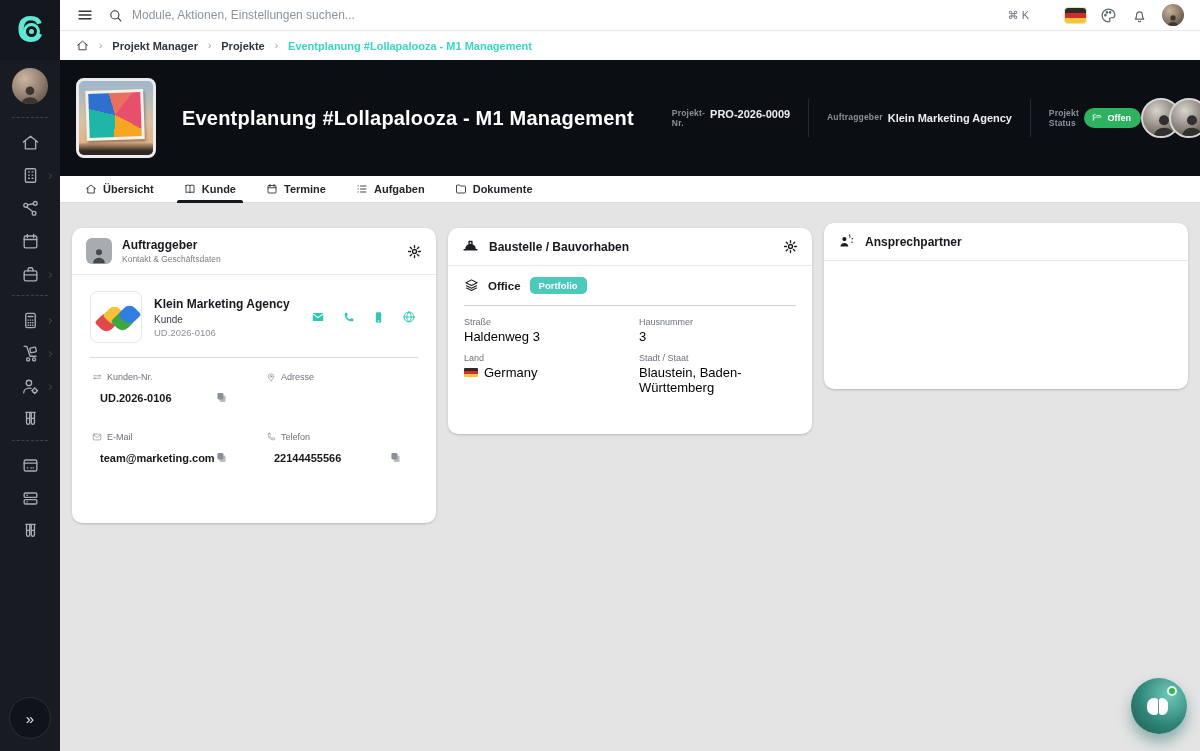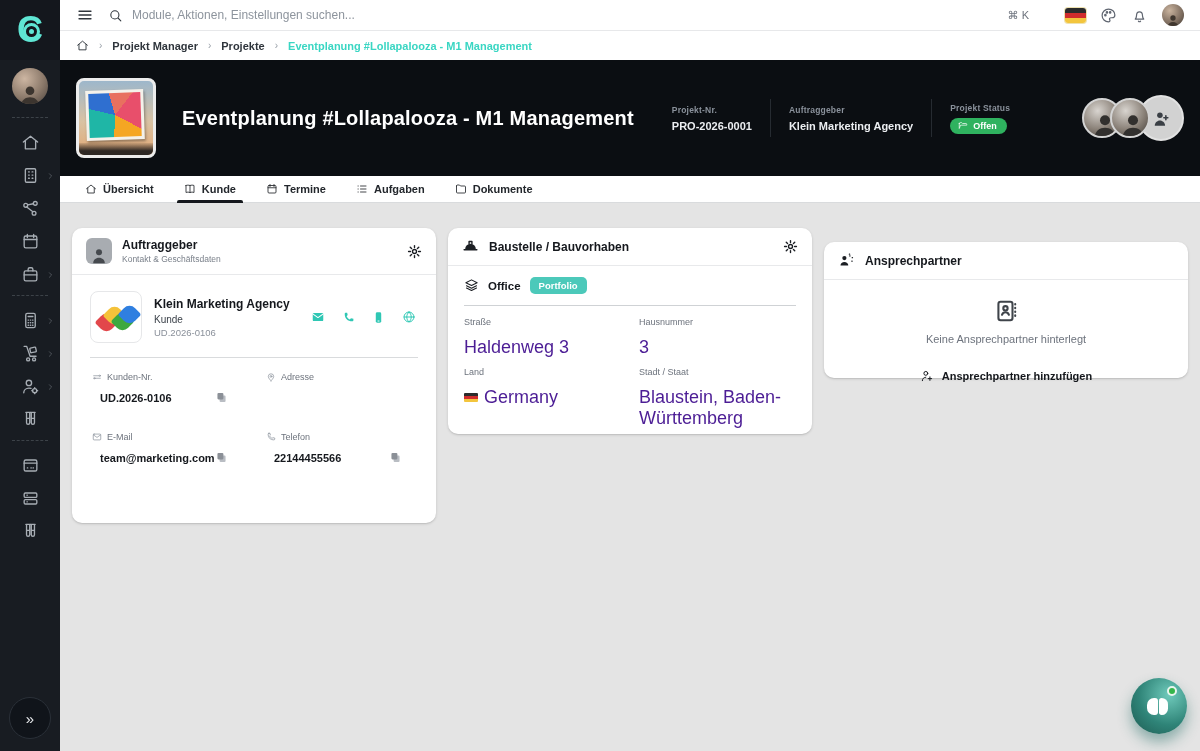--- a/index.html
+++ b/index.html
@@ -44,21 +44,21 @@
   .bc-home { color:#2f353c; cursor:pointer; display:flex; }
 
   
   .pheader { position:absolute; left:60px; top:60px; right:0; height:116px; background:#0b0e12; display:flex; align-items:center; padding:0 16px; z-index:3; }
   .thumb { width:80px; height:80px; border:3px solid #ececec; border-radius:8px; overflow:hidden; position:relative; background:linear-gradient(180deg,#9db7cb 0%,#d9c2a3 55%,#e3a874 100%); flex:none; cursor:pointer; }
   .thumb .board { position:absolute; left:7px; top:9px; width:58px; height:50px; background:#f4f1ea; transform:rotate(-2deg); padding:3px; box-shadow:1px 2px 3px rgba(0,0,0,.35); }
   .thumb .poster { width:100%; height:100%; background:conic-gradient(from 40deg at 50% 50%, #e84f6b 0 22%, #f5a623 0 40%, #1fb6a6 0 68%, #2f6fd0 0 85%, #e8705f 0 100%); }
   .thumb .ground { position:absolute; bottom:0; left:0; right:0; height:12px; background:linear-gradient(180deg, rgba(40,32,28,.1), #2e2824 65%); }
   .ph-title { color:#ffffff; font-size:20px; font-weight:700; letter-spacing:.2px; margin-left:26px; white-space:nowrap; }
   .ph-meta { display:flex; align-items:center; margin-left:38px; gap:18px; }
-  .ph-block { display:flex; flex-direction:column; gap:5px; }
+  .ph-block { display:flex; flex-direction:row; gap:5px; }
   .ph-label { color:#8a919b; font-size:8.5px; font-weight:700; letter-spacing:.2px; }
   .ph-value { color:#eceef1; font-size:11px; font-weight:600; white-space:nowrap; }
   .ph-div { width:1px; height:38px; background:#262b31; }
   .status-badge { display:inline-flex; align-items:center; gap:5px; background:#2fb25f; color:#fff; font-size:9px; font-weight:700; border-radius:20px; padding:3px 10px 3px 8px; width:max-content; cursor:pointer; }
   .ph-people { margin-left:auto; display:flex; align-items:center; }
   .ph-ava { width:40px; height:40px; border-radius:50%; border:2px solid #d4d4d4; background:radial-gradient(circle at 38% 30%, #d8d4cf, #8a8178 55%, #403a35); position:relative; overflow:hidden; cursor:pointer; }
   .ph-ava + .ph-ava { margin-left:-12px; }
   .ph-ava svg { position:absolute; bottom:-3px; left:6px; }
   .ph-add { width:46px; height:46px; border-radius:50%; background:#d2d2d2; border:2px solid #e2e2e2; margin-left:-12px; display:flex; align-items:center; justify-content:center; color:#3a3f45; cursor:pointer; }
 
@@ -103,26 +103,26 @@
   
   .card-site { left:388px; top:25px; width:364px; height:206px; }
   .site-head-icon { color:#1c1f24; display:flex; }
   .site-body { padding:11px 16px 0; }
   .office-row { display:flex; align-items:center; gap:9px; }
   .office-name { font-size:11.5px; font-weight:700; color:#15181d; }
   .badge-teal { background:#4cc9ba; color:#fff; font-size:9.5px; font-weight:700; padding:3px 9px; border-radius:5px; cursor:pointer; }
   .site-div { border-top:1px solid #cfd2d5; margin-top:11px; }
   .site-grid { display:grid; grid-template-columns:1fr 1fr; column-gap:18px; row-gap:9px; padding-top:11px; }
   .s-label { font-size:9px; color:#6d737d; }
-  .s-value { font-size:18px; color:#4c1d95; margin-top:10px; display:flex; align-items:center; gap:6px; }
+  .s-value { font-size:13px; color:#000000; margin-top:2px; display:flex; align-items:center; gap:6px; }
   .mini-flag { width:14px; height:9px; border-radius:1px; overflow:hidden; display:inline-flex; flex-direction:column; flex:none; }
   .mini-flag i { flex:1; }
 
   
-  .card-contacts { left:764px; top:39px; width:364px; height:136px; }
+  .card-contacts { left:764px; top:20px; width:364px; height:166px; }
   .contacts-body { display:flex; flex-direction:column; align-items:center; padding-top:18px; }
   .empty-icon { color:#3f444a; }
   .empty-text { font-size:11px; color:#6d737d; margin-top:9px; }
   .add-contact { display:flex; align-items:center; gap:8px; margin-top:24px; cursor:pointer; color:#15181d; }
   .add-contact .lbl { font-size:11px; font-weight:700; }
 
   
   .ai-btn { position:absolute; right:13px; bottom:17px; width:56px; height:56px; border-radius:50%; background:radial-gradient(circle at 68% 30%, #6fcabb, #2f8478 55%, #1d5950); box-shadow:0 8px 14px rgba(31,107,99,.45); display:flex; align-items:center; justify-content:center; cursor:pointer; z-index:6; }
   .ai-brain { position:relative; width:24px; height:22px; }
   .ai-brain .lobe { position:absolute; background:#fff; border-radius:8px; }
@@ -305,21 +305,21 @@
     <div class="thumb">
       <div class="board">
           <div class="poster"></div>
         </div>
       <div class="ground"></div>
     </div>
     <h1 class="ph-title">Eventplanung #Lollapalooza - M1 Management</h1>
     <div class="ph-meta">
       <div class="ph-block">
         <span class="ph-label">Projekt-Nr.</span>
-        <span class="ph-value">PRO-2026-0001</span>
+        <span class="ph-value">PRO-2026-0009</span>
       </div>
       <div class="ph-div"></div>
       <div class="ph-block">
         <span class="ph-label">Auftraggeber</span>
         <span class="ph-value">Klein Marketing Agency</span>
       </div>
       <div class="ph-div"></div>
       <div class="ph-block">
         <span class="ph-label">Projekt Status</span>
         <span class="status-badge">
@@ -581,39 +581,20 @@
 
     <div class="card card-contacts">
       <div class="card-head">
         <svg class="ic" width="17" height="17" viewBox="0 0 24 24" style="color:#1c1f24">
             <circle cx="9" cy="8.5" r="3" fill="#1c1f24" stroke="none"></circle>
             <path d="M3.5 19c0-3 2.5-5 5.5-5s5.5 2 5.5 5" fill="#1c1f24" stroke="none"></path>
             <path d="M16.5 5.5h.5M20 8h.5M19.5 13h.5M16 3h.5"></path>
           </svg>
         <div class="card-title">Ansprechpartner</div>
       </div>
-      <div class="contacts-body">
-        <span class="empty-icon">
-          <svg class="ic" width="26" height="26" viewBox="0 0 24 24" style="stroke-width:1.9">
-              <rect x="5" y="3.5" width="13" height="17" rx="2"></rect>
-              <circle cx="11.5" cy="9.5" r="2"></circle>
-              <path d="M8.3 15.5c.6-1.6 1.8-2.4 3.2-2.4s2.6.8 3.2 2.4"></path>
-              <path d="M20.5 5.5v.5M20.5 9v.5M20.5 12.5v.5M20.5 16v.5"></path>
-            </svg>
-        </span>
-        <div class="empty-text">Keine Ansprechpartner hinterlegt</div>
-        <div class="add-contact">
-          <svg class="ic" width="14" height="14" viewBox="0 0 24 24">
-              <circle cx="10" cy="7.5" r="3.3"></circle>
-              <path d="M4 20c0-3.4 2.7-6 6-6"></path>
-              <path d="M17 13.5v6M14 16.5h6"></path>
-            </svg>
-          <span class="lbl">Ansprechpartner hinzufügen</span>
-        </div>
-      </div>
     </div>
 
   </main>
 
   <div class="ai-btn">
     <span class="ai-brain">
         <span class="lobe l1"></span>
         <span class="lobe l2"></span>
       </span>
     <span class="ai-dot"></span>

